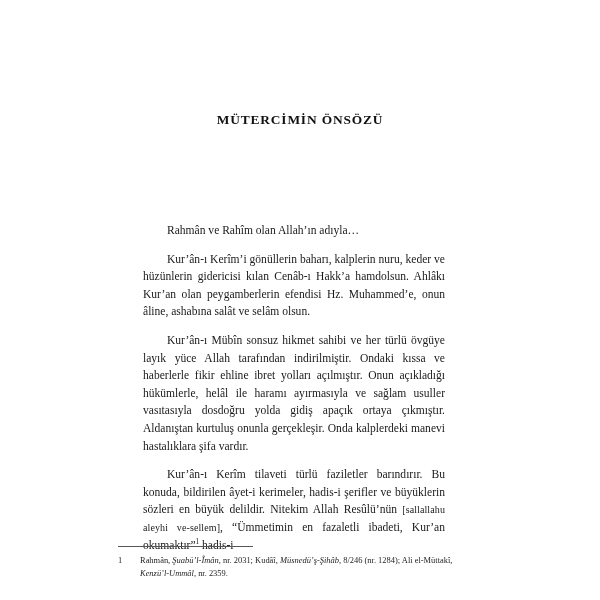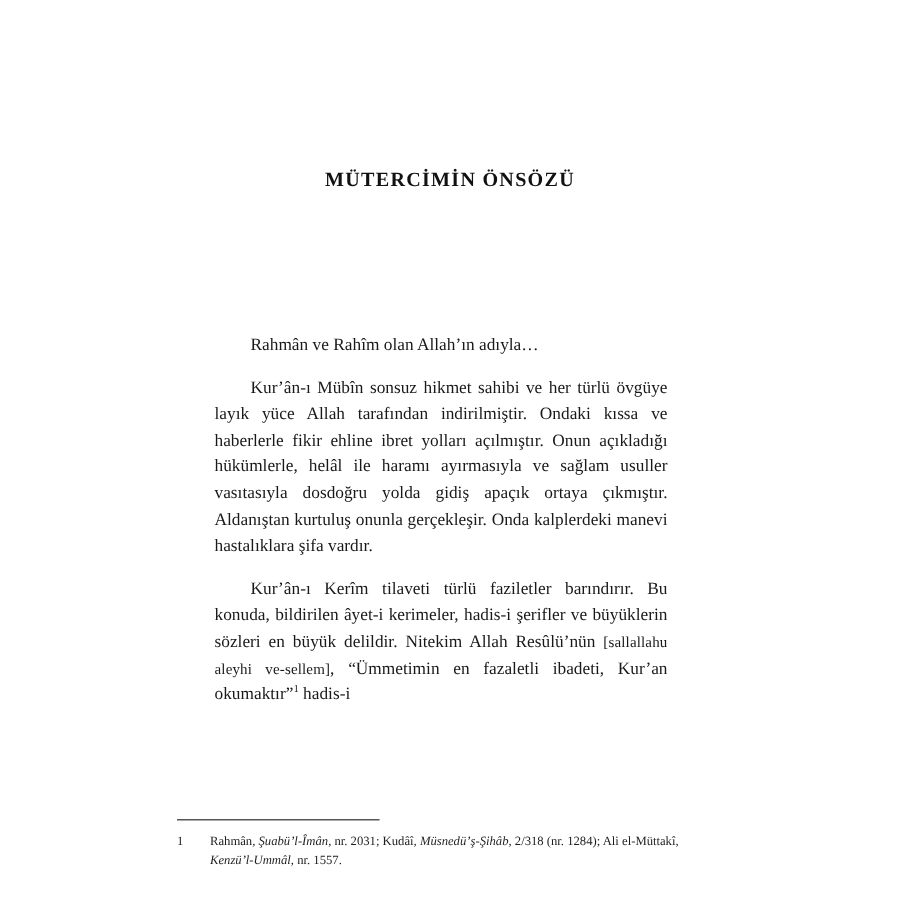--- a/index.html
+++ b/index.html
@@ -111,28 +111,29 @@
 <body>
 
 <div class="page">
 
   <h1 class="page-heading">MÜTERCİMİN ÖNSÖZÜ</h1>
 
   <div class="body-block">
 
     <p class="para">Rahmân ve Rahîm olan Allah’ın adıyla…</p>
 
+    <p class="para">Kur’ân-ı Kerîm’i gönüllerin baharı, kalplerin nuru, keder ve hüzünlerin gidericisi kılan Cenâb-ı Hakk’a hamdolsun. Ahlâkı Kur’an olan peygamberlerin efendisi Hz. Muhammed’e, onun âline, ashabına salât ve selâm olsun.</p>
 
     <p class="para">Kur’ân-ı Mübîn sonsuz hikmet sahibi ve her türlü övgüye layık yüce Allah tarafından indirilmiştir. Ondaki kıssa ve haberlerle fikir ehline ibret yolları açılmıştır. Onun açıkladığı hükümlerle, helâl ile haramı ayırmasıyla ve sağlam usuller vasıtasıyla dosdoğru yolda gidiş apaçık ortaya çıkmıştır. Aldanıştan kurtuluş onunla gerçekleşir. Onda kalplerdeki manevi hastalıklara şifa vardır.</p>
 
     <p class="para" id="para-tilavet"><span>Kur’ân-ı Kerîm tilaveti türlü faziletler barındırır. Bu konuda, bildirilen âyet-i kerimeler, hadis-i şerifler ve büyüklerin sözleri en büyük delildir. Nitekim Allah Resûlü’nün </span><span class="sm-brackets">[sallallahu aleyhi ve-sellem]</span><span>, </span><span class="hadith-quote">“Ümmetimin en fazaletli ibadeti, Kur’an okumaktır”</span><sup class="fn-ref">1</sup><span> hadis-i</span></p>
 
   </div>
 
   <div class="footnote-area">
     <div class="footnote-rule"></div>
     <div class="footnote-item">
       <span class="footnote-num">1</span>
-      <span class="footnote-text" id="footnote-text-1"><span>Rahmân, </span><em>Şuabü’l-Îmân</em><span>, nr. 2031; Kudâî, </span><em>Müsnedü’ş-Şihâb</em><span>, 2/318 (nr. 1284); Ali el-Müttakî, </span><em>Kenzü’l-Ummâl</em><span>, nr. 1557.</span></span>
+      <span class="footnote-text" id="footnote-text-1"><span>Rahmân, </span><em>Şuabü’l-Îmân</em><span>, nr. 2031; Kudâî, </span><em>Müsnedü’ş-Şihâb</em><span>, 8/246 (nr. 1284); Ali el-Müttakî, </span><em>Kenzü’l-Ummâl</em><span>, nr. 2359.</span></span>
     </div>
   </div>
 
 </div>
 
 </body></html>

